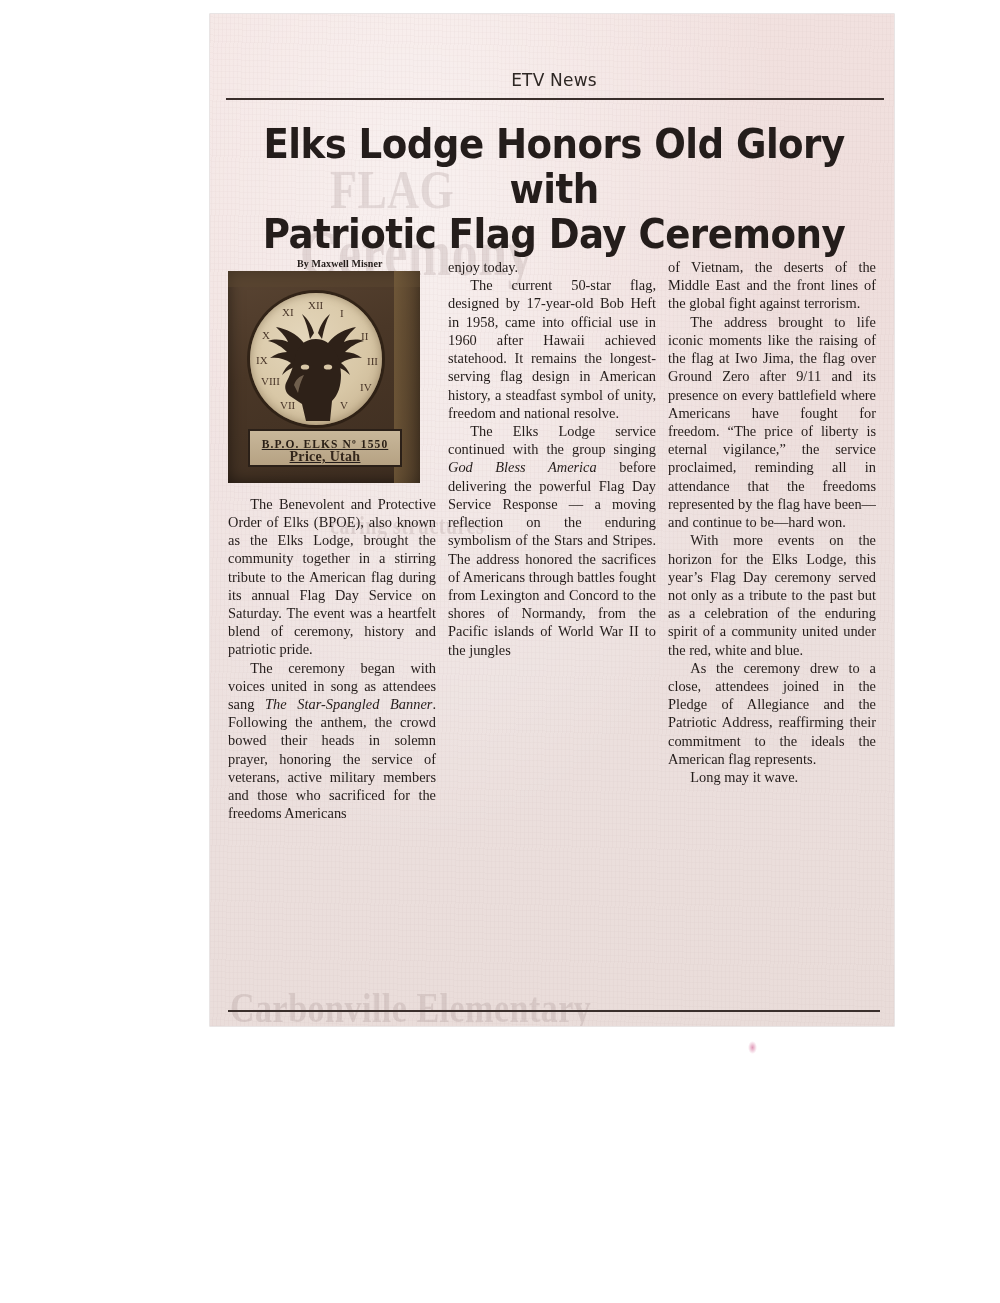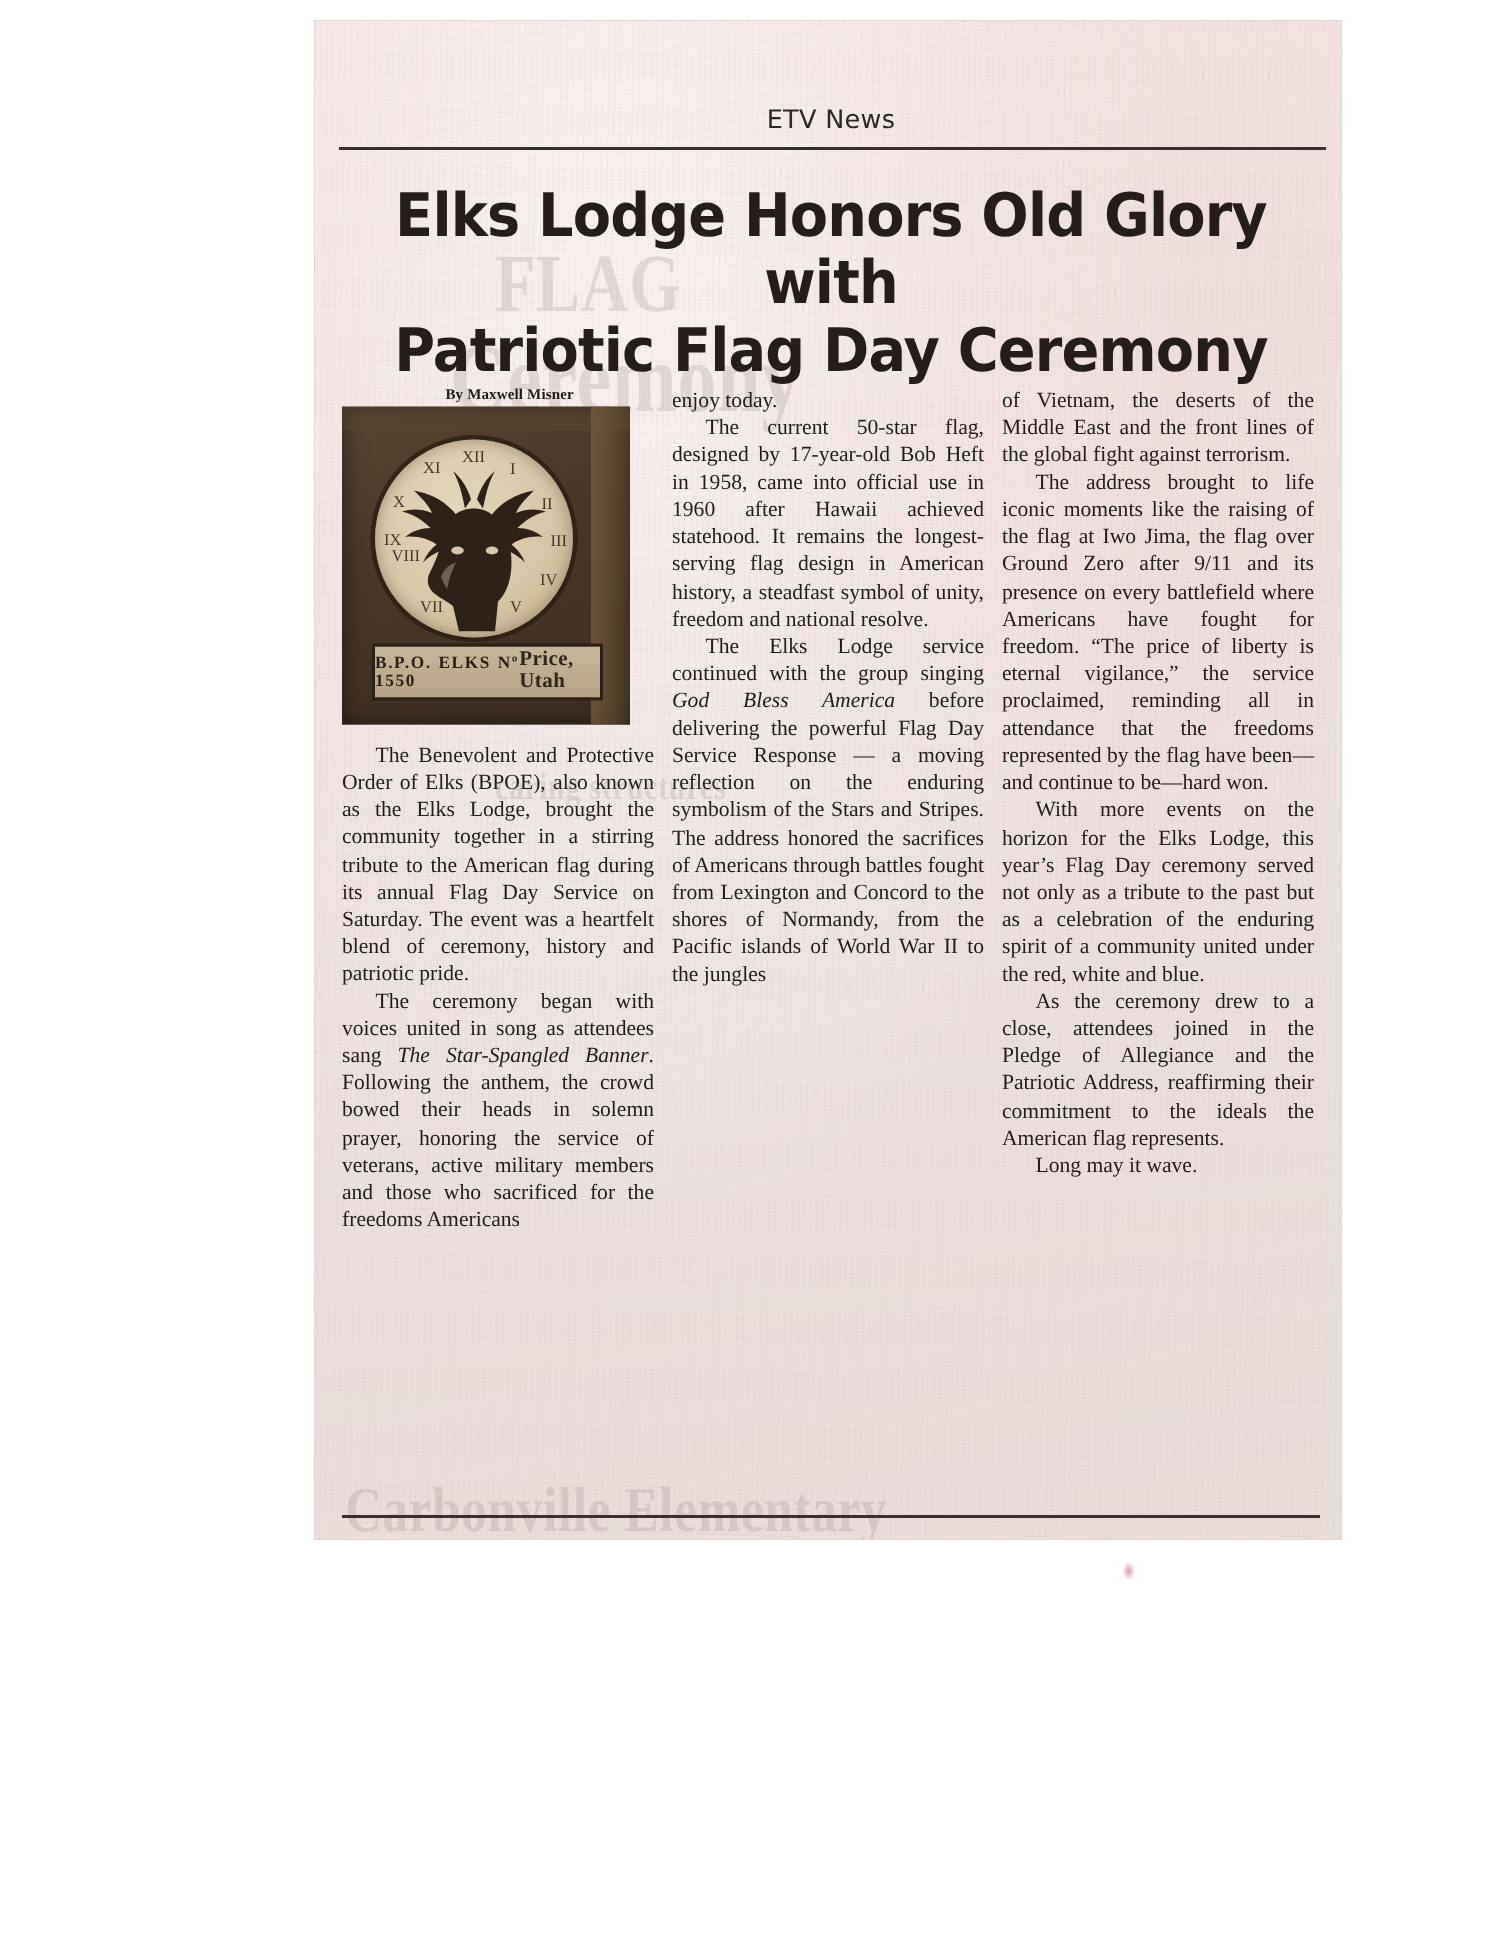--- a/index.html
+++ b/index.html
@@ -150,24 +150,25 @@
     left: 14px; top: 16px;
     width: 104px; height: 112px;
   }
   #plaque {
     position: absolute;
     left: 20px; bottom: 16px;
     width: 150px; height: 34px;
     background: linear-gradient(180deg, #c8b79a 0%, #b6a283 100%);
     border: 2px solid #2b2018;
     display: flex;
-    flex-direction: row;
+    flex-direction: column;
     align-items: center;
-    justify-content: flex-start;
+    justify-content: flex-end;
     line-height: 1.05;
+    text-decoration: underline;
   }
   #plaque .l1 {
     font-family: "Liberation Serif", serif;
     font-size: 11.5px;
     font-weight: bold;
     color: #2a1f16;
     letter-spacing: 1.1px;
   }
   #plaque .l2 {
     font-family: "Liberation Serif", serif;
@@ -224,21 +225,21 @@
 
         <div id="clockface">
           <span class="numeral" style="left:58px; top:6px;">XII</span>
           <span class="numeral" style="left:90px; top:14px;">I</span>
           <span class="numeral" style="left:111px; top:37px;">II</span>
           <span class="numeral" style="left:117px; top:62px;">III</span>
           <span class="numeral" style="left:110px; top:88px;">IV</span>
           <span class="numeral" style="left:90px; top:106px;">V</span>
           <span class="numeral" style="left:59px; top:113px;">VI</span>
           <span class="numeral" style="left:30px; top:106px;">VII</span>
-          <span class="numeral" style="left:11px; top:72px;">VIII</span>
+          <span class="numeral" style="left:11px; top:82px;">VIII</span>
           <span class="numeral" style="left:6px; top:61px;">IX</span>
           <span class="numeral" style="left:12px; top:36px;">X</span>
           <span class="numeral" style="left:32px; top:13px;">XI</span>
 
           <svg id="elk" viewBox="0 0 104 112" xmlns="http://www.w3.org/2000/svg">
             <g fill="#2e2118">
 
               <path d="M40 34 C32 24 22 20 12 18 C18 24 22 28 24 33 C17 30 10 30 4 32 C12 34 18 38 23 43 C17 43 11 45 6 49 C14 48 21 50 27 54 C23 57 20 61 18 66 C24 60 31 57 38 56 Z"></path>
               <path d="M64 34 C72 24 82 20 92 18 C86 24 82 28 80 33 C87 30 94 30 100 32 C92 34 86 38 81 43 C87 43 93 45 98 49 C90 48 83 50 77 54 C81 57 84 61 86 66 C80 60 73 57 66 56 Z"></path>
               <path d="M46 30 C44 20 42 12 38 5 C44 10 48 17 50 24 Z"></path>

